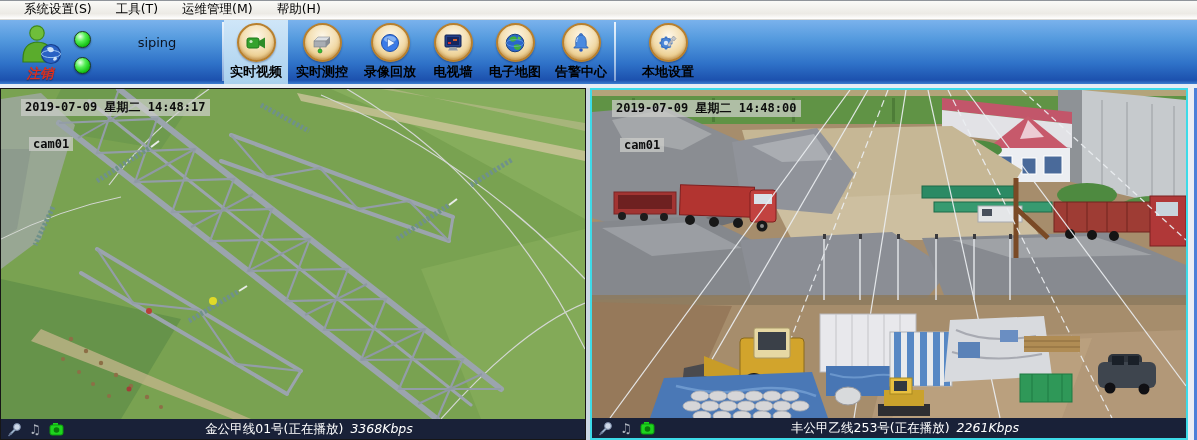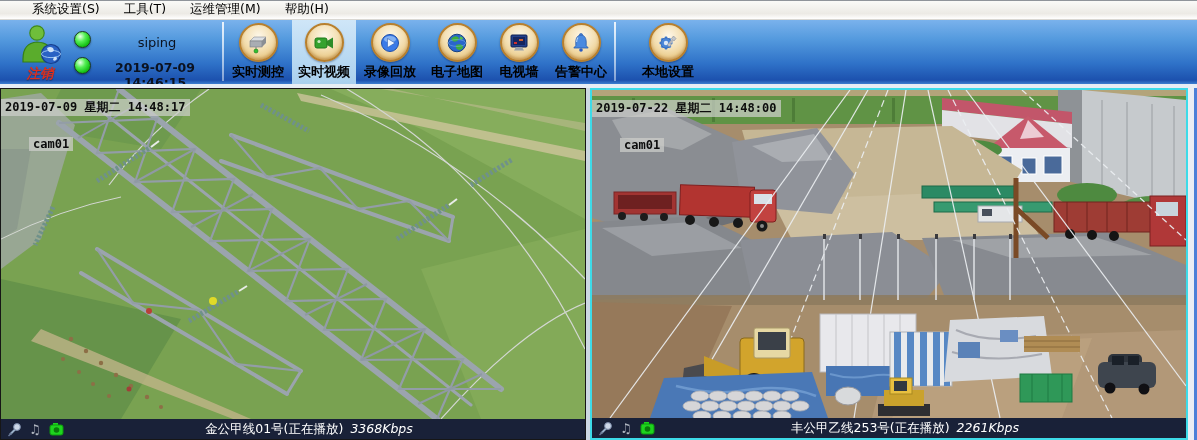--- a/index.html
+++ b/index.html
@@ -4,21 +4,21 @@
 <style>
   * { margin:0; padding:0; box-sizing:border-box; }
   html,body { width:1197px; height:440px; overflow:hidden; background:#fff;
               font-family:"DejaVu Sans","Liberation Sans",sans-serif; }
   .app { position:relative; width:1197px; height:440px; }
 
   
   .menu-bar { position:absolute; left:0; top:0; width:1197px; height:20px;
     background:linear-gradient(#fafaf8 0%, #eceae5 70%, #ffffff 100%);
     border-top:1px solid #8f949a; border-bottom:1px solid #d9d7d2;
-    display:flex; align-items:center; padding-left:20px; font-size:12.5px; color:#000; }
+    display:flex; align-items:center; padding-left:12px; font-size:12.5px; color:#000; }
   .menu-item { padding:1px 12px 2px 12px; cursor:default; }
 
   
   .toolbar { position:absolute; left:0; top:20px; width:1197px; height:64px;
     background:linear-gradient(180deg,#7ab2ec 0%, #549ade 30%, #2f72c8 68%, #1c51ae 94%, #3c7ed0 100%); }
   .user-area { position:absolute; left:0; top:0; width:222px; height:64px; }
   .avatar { position:absolute; left:18px; top:3px; width:46px; height:44px; cursor:pointer; }
   .logout-label { position:absolute; left:8px; top:45px; width:64px; text-align:center;
     color:#d83020; font-size:13.5px; font-weight:bold; text-shadow:0 1px 1px rgba(0,0,0,.35); cursor:pointer;font-style:italic; }
   .status-light { position:absolute; width:17px; height:17px; border-radius:50%;
@@ -55,21 +55,21 @@
   
   .panel { position:absolute; top:0; height:352px; background:#233; cursor:pointer; }
   .panel-1 { left:0; width:586px; border:1px solid #161616; }
   .panel-2 { left:590px; width:598px; border:2px solid #3ddbe8; }
   .scene { position:absolute; left:0; top:0; right:0; bottom:20px; }
   .scene svg { display:block; width:100%; height:100%; }
 
   .osd { position:absolute; font-family:"DejaVu Sans Mono","Liberation Mono",monospace;
     font-size:12px; font-weight:bold; color:#0c0c0c; background:rgba(205,206,202,.72);
     padding:0 4px; white-space:nowrap; }
-  .osd-time { left:0; top:10px; } .osd-cam { left:16px; top:48px;margin-left:12px; }
+  .osd-time { left:20px; top:10px; } .osd-cam { left:16px; top:48px;margin-left:12px; }
 
   .video-bar { position:absolute; left:0; right:0; bottom:0; height:20px; background:#192138;
     color:#fff; font-size:12.5px; text-align:center; line-height:20px; }
   .bar-icons { position:absolute; left:6px; top:0; height:20px; display:flex; align-items:center; gap:8px; }
   .bar-title { font-weight:500;margin-left:32px; }
   .bar-bitrate { margin-left:7px;font-style:italic; }
   .note-glyph { color:#b0b6c0; font-size:13px; line-height:1; cursor:pointer; }
 </style>
 </head>
 <body>
@@ -90,81 +90,80 @@
         <path d="M5,36 Q5,20 19,19 Q33,20 33,30 L33,39 L5,39 Z" fill="#5aac2c" stroke="#358016" stroke-width="1.2"></path>
         <circle cx="33" cy="31" r="9.5" fill="#2a62c4" stroke="#163e8c" stroke-width="1.2"></circle>
         <ellipse cx="33" cy="31" rx="9.5" ry="3.6" fill="none" stroke="#9cc4f0" stroke-width="1"></ellipse>
         <path d="M29,25 q3,-2 6,0 q2,3 -1,4 q-4,1 -5,-4 Z" fill="#cfe2f8"></path>
         <path d="M36,34 q3,-1 3,2 q-2,3 -4,1 Z" fill="#cfe2f8"></path>
       </svg>
       <div class="logout-label">注销</div>
       <div class="status-light light-1"></div>
       <div class="status-light light-2"></div>
       <div class="username">siping</div>
-      <div class="datetime">2019-07-09 14:46:15</div>
     </div>
 
     <div class="tb-sep sep-1"></div>
 
     <div class="tb-buttons">
+      <div class="tb-btn selected w64">
+        <div class="icon-circle">
+          <svg width="22" height="22" viewBox="0 0 22 22">
+            <rect x="2" y="6" width="12" height="10" rx="2" fill="#35a22e" stroke="#1e7a1a"></rect>
+            <polygon points="14,9 20,5.5 20,16.5 14,13" fill="#2e8c28"></polygon>
+            <circle cx="6" cy="9.5" r="1.6" fill="#d8f0d0" opacity=".9"></circle>
+          </svg>
+        </div>
+        <div class="label">实时视频</div>
+      </div>
       <div class="tb-btn w68">
         <div class="icon-circle">
           <svg width="22" height="22" viewBox="0 0 22 22">
             <polygon points="3,9 7,5 19,5 15,9" fill="#dcdfe3" stroke="#8a8e94" stroke-width=".6"></polygon>
             <rect x="3" y="9" width="12" height="6" fill="#a9adb3" stroke="#797d83" stroke-width=".6"></rect>
             <polygon points="15,9 19,5 19,11 15,15" fill="#8a8e94"></polygon>
             <line x1="9" y1="15" x2="9" y2="17.5" stroke="#7a7e84"></line>
             <circle cx="9" cy="19" r="2" fill="#30c030" stroke="#187818" stroke-width=".6"></circle>
           </svg>
         </div>
         <div class="label">实时测控</div>
       </div>
-      <div class="tb-btn selected w64">
-        <div class="icon-circle">
-          <svg width="22" height="22" viewBox="0 0 22 22">
-            <rect x="2" y="6" width="12" height="10" rx="2" fill="#35a22e" stroke="#1e7a1a"></rect>
-            <polygon points="14,9 20,5.5 20,16.5 14,13" fill="#2e8c28"></polygon>
-            <circle cx="6" cy="9.5" r="1.6" fill="#d8f0d0" opacity=".9"></circle>
-          </svg>
-        </div>
-        <div class="label">实时视频</div>
-      </div>
       <div class="tb-btn w68">
         <div class="icon-circle">
           <svg width="22" height="22" viewBox="0 0 22 22">
             <circle cx="11" cy="11" r="8.5" fill="#3a7ae8" stroke="#1e4ea8"></circle>
             <ellipse cx="11" cy="7.2" rx="6" ry="3.2" fill="#9ec4f4" opacity=".75"></ellipse>
             <polygon points="8.5,6.5 16,11 8.5,15.5" fill="#eef5fd" stroke="#2a5ab0" stroke-width=".6"></polygon>
           </svg>
         </div>
         <div class="label">录像回放</div>
+      </div>
+      <div class="tb-btn w58">
+        <div class="icon-circle">
+          <svg width="22" height="22" viewBox="0 0 22 22">
+            <rect x="3" y="3" width="16" height="12" rx="1" fill="#23408c" stroke="#102050"></rect>
+            <rect x="5" y="5" width="12" height="8" fill="#16255e"></rect>
+            <rect x="6" y="10" width="3" height="2" fill="#d03030"></rect>
+            <rect x="11" y="7" width="4" height="2" fill="#d06030"></rect>
+            <polygon points="8,15 14,15 16,18.5 6,18.5" fill="#9aa0a8"></polygon>
+          </svg>
+        </div>
+        <div class="label">电视墙</div>
       </div>
       <div class="tb-btn w66">
         <div class="icon-circle">
           <svg width="22" height="22" viewBox="0 0 22 22">
             <circle cx="11" cy="11" r="8.8" fill="#2a66cc" stroke="#17407e"></circle>
             <path d="M5,7 q3,-4 7,-2 q2,2 -1,4 q-4,2 -6,-2 Z" fill="#3fae3a"></path>
             <path d="M10,13 q5,-2 7,1 q0,4 -4,4 q-4,-1 -3,-5 Z" fill="#3fae3a"></path>
             <path d="M14,4.5 q3,0 3,2.5 q-2,1.5 -3.5,0 Z" fill="#57c04e"></path>
             <ellipse cx="11" cy="11" rx="8.8" ry="3.4" fill="none" stroke="#7ab0f0" stroke-width=".7" opacity=".8"></ellipse>
           </svg>
         </div>
         <div class="label">电子地图</div>
-      </div>
-      <div class="tb-btn w58">
-        <div class="icon-circle">
-          <svg width="22" height="22" viewBox="0 0 22 22">
-            <rect x="3" y="3" width="16" height="12" rx="1" fill="#23408c" stroke="#102050"></rect>
-            <rect x="5" y="5" width="12" height="8" fill="#16255e"></rect>
-            <rect x="6" y="10" width="3" height="2" fill="#d03030"></rect>
-            <rect x="11" y="7" width="4" height="2" fill="#d06030"></rect>
-            <polygon points="8,15 14,15 16,18.5 6,18.5" fill="#9aa0a8"></polygon>
-          </svg>
-        </div>
-        <div class="label">电视墙</div>
       </div>
       <div class="tb-btn w66">
         <div class="icon-circle">
           <svg width="22" height="22" viewBox="0 0 22 22">
             <circle cx="11" cy="3" r="1.6" fill="#4a8ae0" stroke="#2a5aa8" stroke-width=".6"></circle>
             <path d="M11,3 C7,3 5.8,7 5.8,10 L5.8,13.5 L3.8,16 L18.2,16 L16.2,13.5 L16.2,10 C16.2,7 15,3 11,3 Z" fill="#4a8ae0" stroke="#2a5aa8" stroke-width=".8"></path>
             <path d="M8,5.5 q-1.4,1.8 -1.4,4.5" stroke="#bcd8f8" stroke-width="1.1" fill="none"></path>
             <circle cx="11" cy="18" r="1.8" fill="#2a5ac0"></circle>
           </svg>
         </div>
@@ -460,21 +459,21 @@
             <line x1="456" y1="284" x2="456" y2="312" stroke="#1f7a42"></line>
           <line x1="470" y1="284" x2="470" y2="312" stroke="#1f7a42"></line>
           <rect x="516" y="264" width="34" height="14" rx="5" fill="#2e343c"></rect>
           <rect x="506" y="272" width="58" height="26" rx="6" fill="#3e454e"></rect>
           <rect x="520" y="266" width="12" height="9" fill="#1a2028"></rect>
             <rect x="536" y="266" width="11" height="9" fill="#1a2028"></rect>
           <circle cx="518" cy="298" r="5.5" fill="#101014"></circle>
             <circle cx="552" cy="299" r="5.5" fill="#101014"></circle>
         </svg>
       </div>
-      <div class="osd osd-time">2019-07-22 星期二 14:48:00</div>
+      <div class="osd osd-time">2019-07-09 星期二 14:48:00</div>
       <div class="osd osd-cam">cam01</div>
       <div class="video-bar">
         <div class="bar-icons">
           <svg width="14" height="16" viewBox="0 0 14 16">
             <line x1="3" y1="13.5" x2="8.5" y2="8" stroke="#9ab0c8" stroke-width="2"></line>
             <circle cx="10" cy="6" r="3.4" fill="#cdd8e8" stroke="#7a8aa8"></circle>
             <line x1="1.5" y1="15" x2="4.5" y2="12" stroke="#6a7a98" stroke-width="1.5"></line>
           </svg>
           <span class="note-glyph">♫</span>
           <svg width="16" height="13" viewBox="0 0 16 13">

